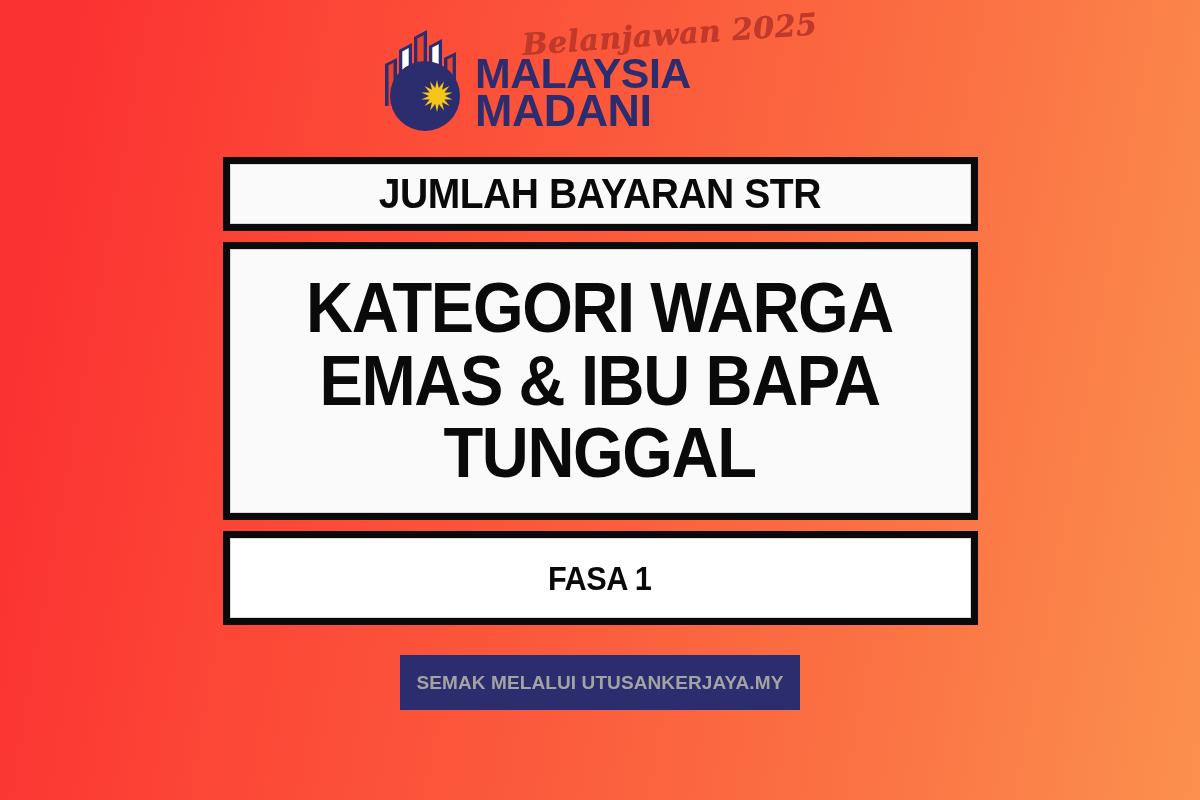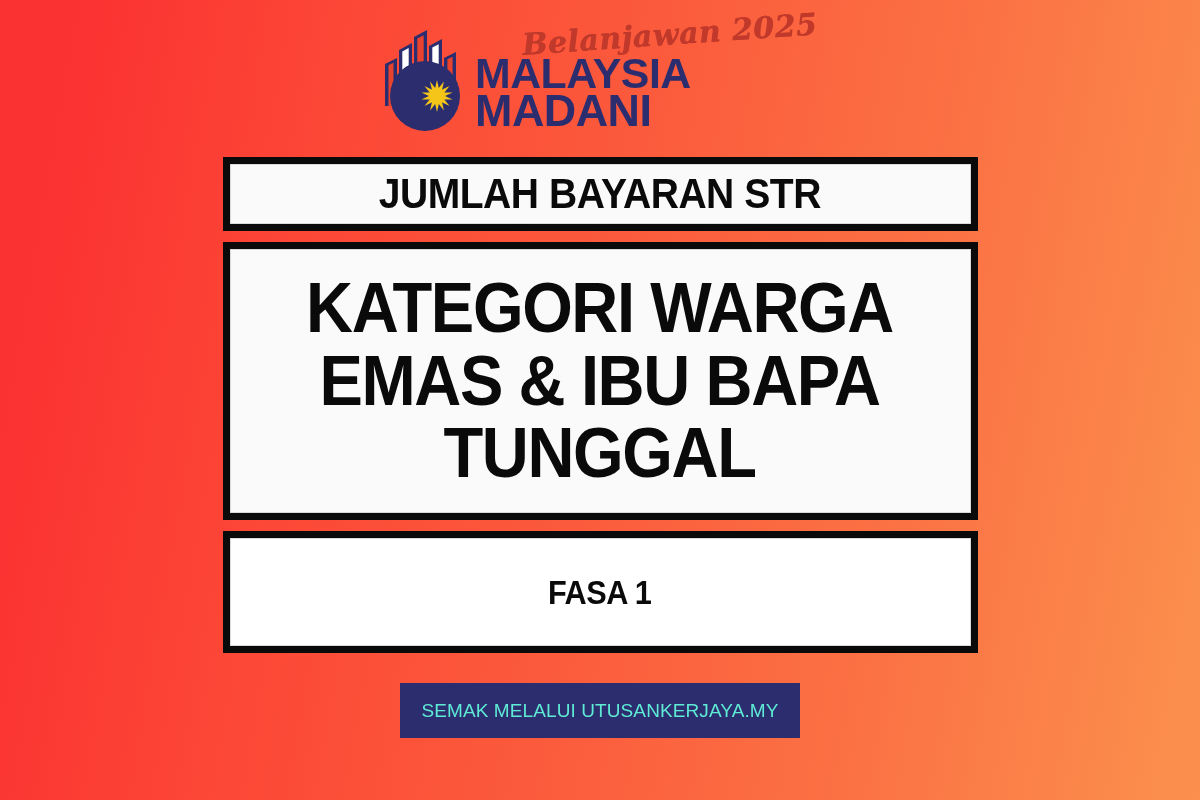--- a/index.html
+++ b/index.html
@@ -115,40 +115,40 @@
     height: 278px;
   }
   .panel-main .panel-title {
     font-size: 70px;
     line-height: 1.04;
     letter-spacing: -1.5px;
   }
 
   .panel-phase {
     margin-top: 11px;
-    height: 122px;
+    height: 94px;
     background: #FFFFFF;
   }
   .panel-phase .panel-title { font-size: 33px; }
 
   
   .cta-bar {
     margin-top: 30px;
     width: 400px;
     height: 55px;
     background: #2B2D6E;
     display: flex;
     align-items: center;
     justify-content: center;
   }
   .cta-text {
     font-family: "Liberation Sans", sans-serif;
     font-size: 19px;
-    font-weight: normal;
-    color: #5eead4;
+    font-weight: bold;
+    color: #a3a3a3;
     letter-spacing: 0.1px;
     white-space: nowrap;
     text-align: right;
   }
 </style>
 </head>
 <body>
 
 <div class="poster">
 

